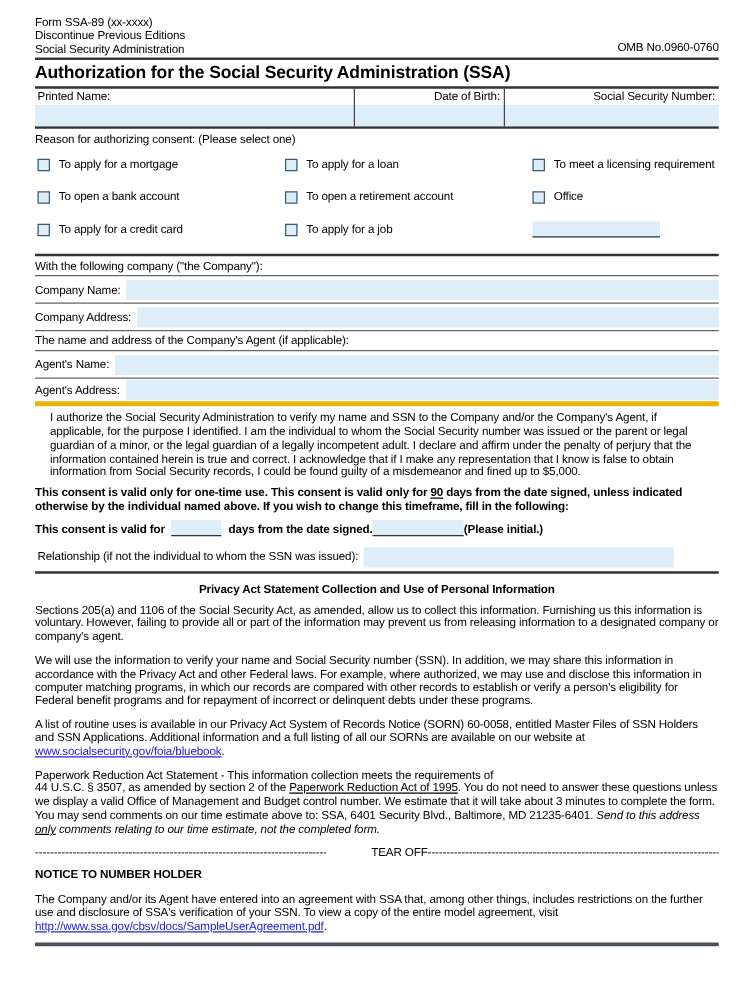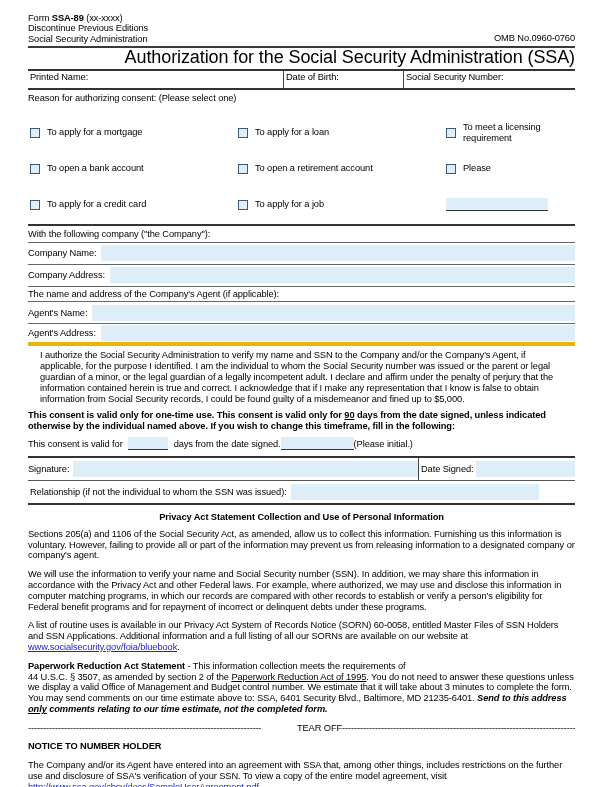--- a/index.html
+++ b/index.html
@@ -4,50 +4,50 @@
 <style>
   * { box-sizing: border-box; }
   html, body { margin: 0; padding: 0; background: #fff; }
   body {
     width: 603px; height: 787px; overflow: hidden;
     padding: 13px 28px 0 28px;
     font-family: "Liberation Sans", sans-serif;
     font-size: 9.3px; line-height: 10.8px; letter-spacing: -0.1px;
     color: #000;
   }
-  b, .bold { font-weight: bold; }
+  b, .bold { font-weight: normal; }
   .hdr { display: flex; justify-content: space-between; align-items: flex-end; }
   .hdr-left div { line-height: 10.4px; }
   .rule-med { border-top: 2px solid #3a3a3a; margin-top: 2px; }
-  .title { text-align: right; font-weight: normal; font-size: 18px; line-height: 13.8px; margin: 3px 0 4px; letter-spacing: -0.1px; }
+  .title { text-align: left; font-weight: bold; font-size: 14px; line-height: 13.8px; margin: 3px 0 4px; letter-spacing: -0.1px; }
   .field { background: #ddeef9; }
   
   .id-table { display: flex; border-top: 2px solid #333; border-bottom: 2px solid #333; }
-  .id-cell { display: flex; flex-direction: row; }
+  .id-cell { display: flex; flex-direction: column; }
   .id-cell + .id-cell { border-left: 1px solid #444; text-align: right; }
   .id-c1 { width: 255px; } .id-c2 { width: 120px; } .id-c3 { flex: 1; }
   .id-cell .lbl { padding: 1px 3px 1px 2px; white-space: nowrap; }
   .id-cell .field { height: 17px; margin: 0; }
   
   .reason-heading { margin: 3px 0 1px; }
-  .cb-grid { display: grid; grid-template-columns: 198px 198px 1fr; margin: 16px 0 6px 2px; gap: 10px; }
+  .cb-grid { display: grid; grid-template-columns: 198px 198px 1fr; margin: 2px 0 6px 2px; }
   .cb-cell { height: 26px; display: flex; align-items: center; }
   .cb { width: 10px; height: 10px; flex: none; background: #ddeef9; border: 1px solid #3c5a78; margin-right: 7px; }
   .other-input { display: inline-block; width: 102px; height: 13px; background: #ddeef9; border-bottom: 1px solid #333; }
   
   .sec-heading { border-top: 2px solid #333; border-bottom: 1px solid #666; padding: 3px 0 2px; }
   .sub-heading { border-bottom: 1px solid #666; padding: 2px 0; }
   .crow { display: flex; align-items: center; border-bottom: 1px solid #666; height: 22px; }
   .crow .lbl { white-space: nowrap; margin-right: 5px; }
   .crow .field { flex: 1; height: 16px; }
   .crow-last { border-bottom: 4px solid #eab308; }
   
   .auth-p { margin: 4px 12px 5px; }
   .bold-para { font-weight: bold; margin: 6px 0 5px; }
-  .consent-line { font-weight: normal; margin: 4px 0 6px; }
+  .consent-line { font-weight: bold; margin: 4px 0 6px; }
   .blank { display: inline-block; vertical-align: bottom; height: 13px; border-bottom: 1px solid #333; background: #ddeef9; }
   .blank-days { width: 40px; margin: 0 3px; }
   .blank-initial { width: 73px; }
   
   .sig-table { display: flex; border-top: 2px solid #333; border-bottom: 1px solid #555; }
   .sig-left { width: 390px; display: flex; align-items: center; padding: 3px 0; }
   .sig-left .field { flex: 1; height: 16px; margin-left: 4px; }
   .sig-right { flex: 1; border-left: 1px solid #444; display: flex; align-items: center; padding: 3px 0 3px 2px; }
   .sig-right .field { flex: 1; height: 16px; margin-left: 2px; }
   .rel-row { display: flex; align-items: center; border-bottom: 2px solid #333; padding: 3px 0 3px 2px; }
@@ -115,21 +115,21 @@
     <div class="cb-cell">
       <span class="cb"></span>
       <span>To open a bank account</span>
     </div>
     <div class="cb-cell">
       <span class="cb"></span>
       <span>To open a retirement account</span>
     </div>
     <div class="cb-cell">
       <span class="cb"></span>
-      <span>Please</span>
+      <span>Office</span>
     </div>
     <div class="cb-cell">
       <span class="cb"></span>
       <span>To apply for a credit card</span>
     </div>
     <div class="cb-cell">
       <span class="cb"></span>
       <span>To apply for a job</span>
     </div>
     <div class="cb-cell">
@@ -157,30 +157,20 @@
   </div>
 
   <p class="auth-p">I authorize the Social Security Administration to verify my name and SSN to the Company and/or the Company's Agent, if applicable, for the purpose I identified. I am the individual to whom the Social Security number was issued or the parent or legal guardian of a minor, or the legal guardian of a legally incompetent adult. I declare and affirm under the penalty of perjury that the information contained herein is true and correct. I acknowledge that if I make any representation that I know is false to obtain information from Social Security records, I could be found guilty of a misdemeanor and fined up to $5,000.</p>
   <p class="bold-para"><span>This consent is valid only for one-time use. This consent is valid only for </span><u>90</u><span> days from the date signed, unless indicated otherwise by the individual named above.  If you wish to change this timeframe, fill in the following:</span></p>
   <div class="consent-line">
     <span>This consent is valid for</span>
     <span class="blank blank-days"></span>
     <span>days from the date signed.</span><span class="blank blank-initial"></span><span>(Please initial.)</span>
   </div>
 
-  <div class="sig-table">
-    <div class="sig-left">
-      <span class="lbl">Signature:</span>
-      <span class="field"></span>
-    </div>
-    <div class="sig-right">
-      <span class="lbl">Date Signed:</span>
-      <span class="field"></span>
-    </div>
-  </div>
   <div class="rel-row">
     <span class="lbl">Relationship (if not the individual to whom the SSN was issued):</span>
     <span class="field"></span>
   </div>
 
   <div class="pv-heading">Privacy Act Statement Collection and Use of Personal Information</div>
   <p class="pv-p">Sections 205(a) and 1106 of the Social Security Act, as amended, allow us to collect this information. Furnishing us this information is voluntary. However, failing to provide all or part of the information may prevent us from releasing information to a designated company or company's agent.</p>
   <p class="pv-p">We will use the information to verify your name and Social Security number (SSN). In addition, we may share this information in accordance with the Privacy Act and other Federal laws. For example, where authorized, we may use and disclose this information in computer matching programs, in which our records are compared with other records to establish or verify a person's eligibility for Federal benefit programs and for repayment of incorrect or delinquent debts under these programs.</p>
   <p class="pv-p"><span>A list of routine uses is available in our Privacy Act System of Records Notice (SORN) 60-0058, entitled Master Files of SSN Holders and SSN Applications. Additional information and a full listing of all our SORNs are available on our website at </span><a class="link" href="#">www.socialsecurity.gov/foia/bluebook</a><span>.</span></p>
   <p class="pv-p"><b>Paperwork Reduction Act Statement</b><span> - This information collection meets the requirements of</span><br><span>44 U.S.C. § 3507, as amended by section 2 of the </span><u>Paperwork Reduction Act of 1995</u><span>. You do not need to answer these questions unless we display a valid Office of Management and Budget control number. We estimate that it will take about 3 minutes to complete the form. You may send comments on our time estimate above to: SSA, 6401 Security Blvd., Baltimore, MD 21235-6401. </span><b><i><span>Send to this address </span><u>only</u><span> comments relating to our time estimate, not the completed form.</span></i></b></p>

